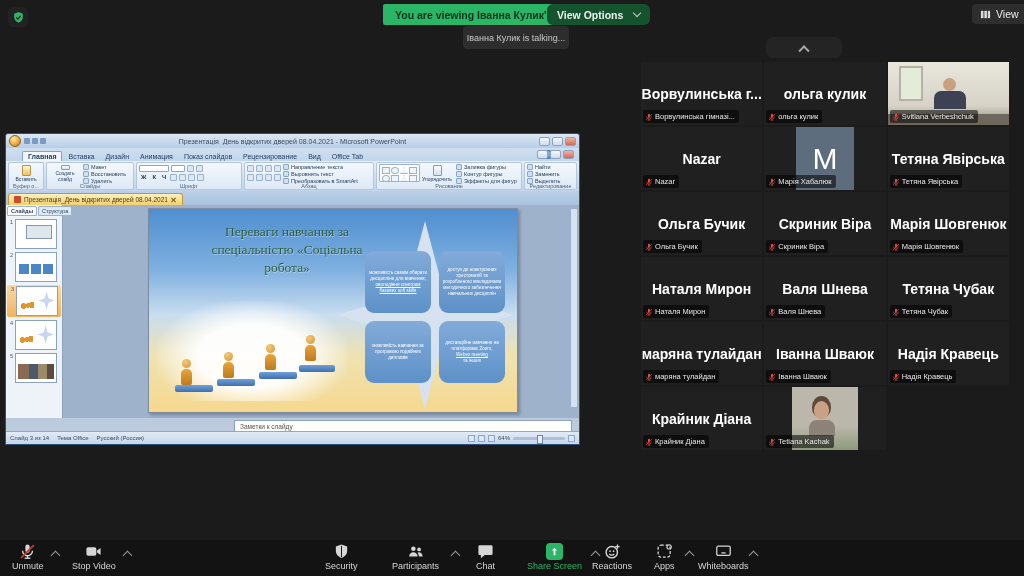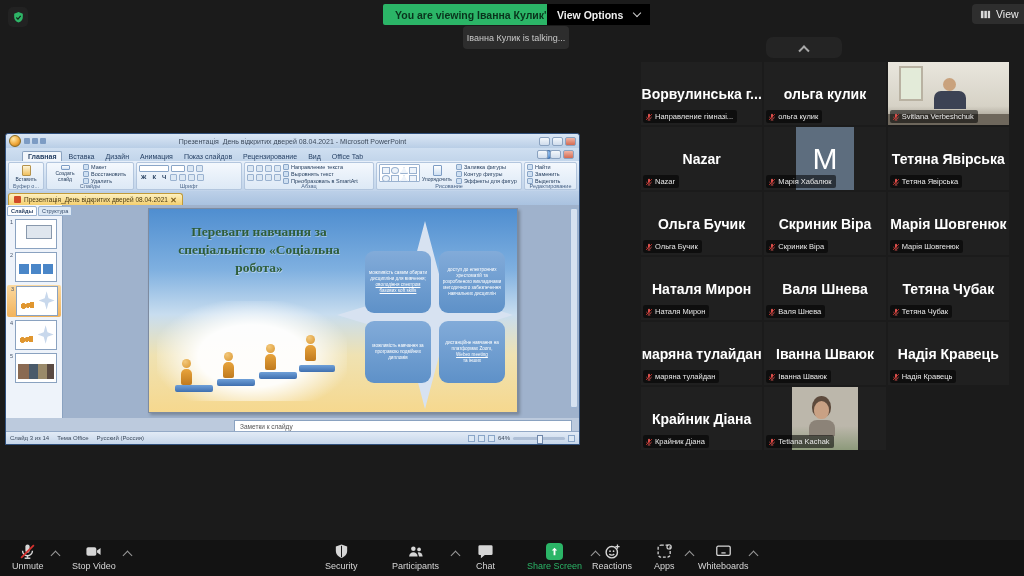--- a/index.html
+++ b/index.html
@@ -9,22 +9,22 @@
 
   
   .topbar { position:absolute; left:0; top:0; width:1024px; height:30px; }
   .sec-badge { position:absolute; left:8px; top:7px; width:20px; height:20px; border-radius:5px;
                background:#222; display:flex; align-items:center; justify-content:center; }
   .sec-badge svg { width:13px; height:13px; color:#2eb567; }
   .view-banner { position:absolute; left:383px; top:4px; height:21px; padding:0 12px;
                  background:#2bb567; color:#09331c; font-size:10.5px; font-weight:bold;
                  display:flex; align-items:center; border-radius:2px; }
   .view-options { position:absolute; left:547px; top:4px; height:21px; padding:0 10px;
-                  background:#000000; color:#f0f0f0; font-size:10.5px; font-weight:bold;
-                  display:flex; align-items:center; gap:11px; border-radius:0; cursor:pointer; }
+                  background:#14532d; color:#f0f0f0; font-size:10.5px; font-weight:bold;
+                  display:flex; align-items:center; gap:11px; border-radius:6px; cursor:pointer; }
   .caret-down { width:6px; height:6px; border-right:1.5px solid #cfcfcf; border-bottom:1.5px solid #cfcfcf;
                 transform:rotate(45deg); margin-top:-3px; }
   .talk-toast { position:absolute; left:463px; top:26px; width:106px; height:23px; background:#2d2d2d;
                 border-radius:4px; color:#c9c9c9; font-size:9px; display:flex; align-items:center;
                 justify-content:center; white-space:nowrap; overflow:hidden; }
   .view-btn { position:absolute; left:972px; top:4px; height:20px; padding:0 8px; background:#2e2e2e;
               border-radius:4px; color:#ececec; font-size:10.5px; display:flex; align-items:center;
               gap:5px; cursor:pointer; }
   .view-btn svg { width:11px; height:11px; color:#dcdcdc; }
   .collapse-btn { position:absolute; left:766px; top:37px; width:76px; height:21px; background:#242424;
@@ -146,22 +146,22 @@
                 background:radial-gradient(circle at 25% 40%, #e0962f 0 22%, transparent 24%),
                            radial-gradient(circle at 55% 35%, #e0962f 0 22%, transparent 24%),
                            radial-gradient(circle at 85% 30%, #e0962f 0 22%, transparent 24%); }
   .t5 { background:linear-gradient(180deg,#6aa0d0 0 28%, #3a3a42 28%); }
   .t5::before { content:""; position:absolute; left:6%; bottom:10%; width:88%; height:55%;
                 background:linear-gradient(90deg,#8a6a52 0 30%, #4a5a6a 30% 55%, #9a8a6a 55% 80%, #5a4a42 80%); }
   .canvas { flex:1; position:relative; }
   .slide { position:absolute; left:85px; top:3px; width:370px; height:205px; border:1px solid #7d8ba0;
            box-shadow:2px 2px 3px rgba(0,0,0,.25);
            background:linear-gradient(180deg,#4f8ed0 0%, #7fb0e0 30%, #c8ddef 52%, #efe2b2 72%, #f6d88e 100%); }
-  .s-title { position:absolute; left:10px; top:14px; width:200px; text-align:center;
-             font-family:"Liberation Serif", serif; font-weight:bold; font-size:13.5px; line-height:1.35;
+  .s-title { position:absolute; left:38px; top:14px; width:200px; text-align:center;
+             font-family:"Liberation Serif", serif; font-weight:normal; font-size:13.5px; line-height:1.35;
              color:#2e5d3a; text-shadow:0.5px 0.5px 0 rgba(255,255,255,.4); }
   .glow { position:absolute; left:8px; top:92px; width:190px; height:100px;
           background:radial-gradient(ellipse at 50% 55%, rgba(255,255,255,.95) 0 40%, rgba(255,255,255,0) 75%); }
   .fig { position:absolute; }
   .fig .h { width:9px; height:9px; border-radius:50%; background:radial-gradient(circle at 35% 30%, #f3c87a, #d9952f); margin:0 auto 1px; }
   .fig .b { width:11px; height:16px; border-radius:5px 5px 2px 2px; background:linear-gradient(#e8a43c,#c07a1e); }
   .puzzle { position:absolute; height:7px; border-radius:2px; background:linear-gradient(#6fa0d8,#3f6faf); }
   .star { position:absolute; left:188px; top:12px; width:176px; height:188px; background:#d7e2f1;
           clip-path:polygon(50% 0,61% 39%,100% 50%,61% 61%,50% 100%,39% 61%,0 50%,39% 39%); }
   .sbox { position:absolute; width:66px; height:62px; border-radius:9px; padding:4px 3px;
@@ -283,21 +283,21 @@
     </div>
   </div>
 
   <div class="gallery">
     <div class="tile">
         <div class="tname">Ворвулинська  г...</div>
         <div class="chip">
           <svg style="color:#d8534f">
             <use href="#i-mic-off"></use>
           </svg>
-          <span>Направление гімназі...</span>
+          <span>Ворвулинська гімназі...</span>
         </div>
       </div>
     <div class="tile">
         <div class="tname">ольга кулик</div>
         <div class="chip">
           <svg style="color:#d8534f">
             <use href="#i-mic-off"></use>
           </svg>
           <span>ольга кулик</span>
         </div>

